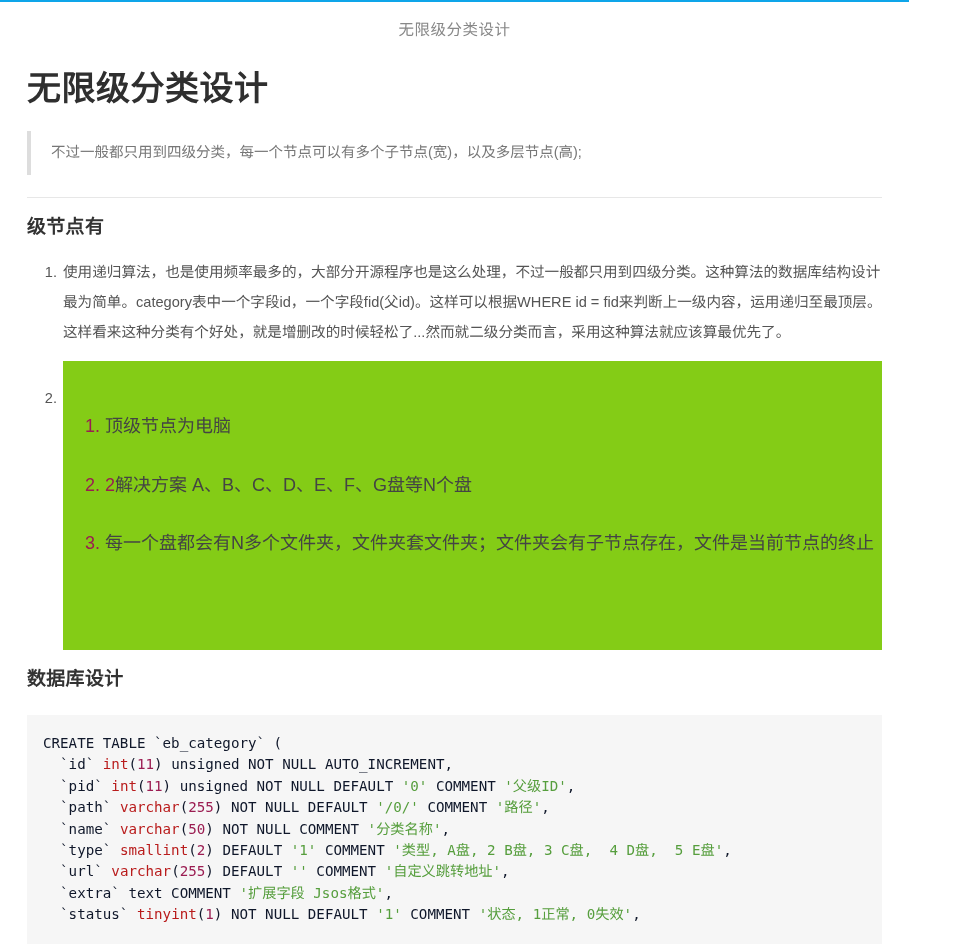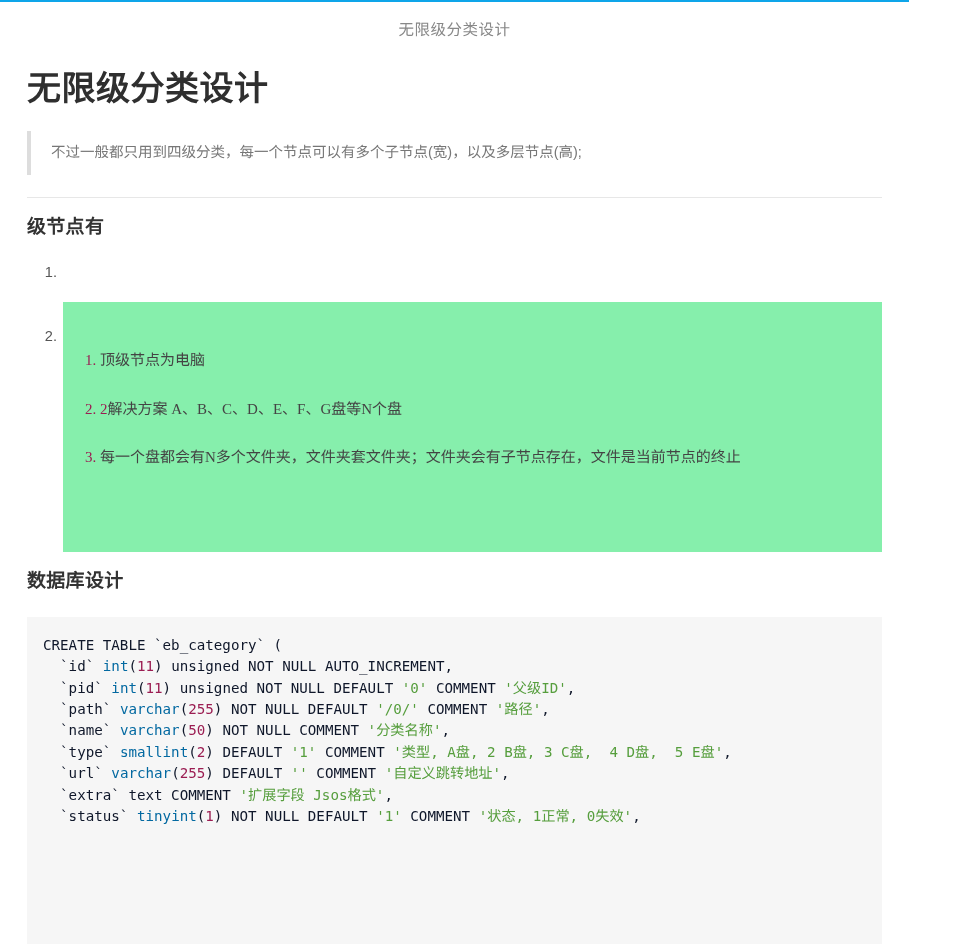--- a/index.html
+++ b/index.html
@@ -91,41 +91,41 @@
   }
   ol.main-list > li p {
     margin: 0;
   }
 
   
   .inner-code-wrap {
     margin: 14px 0 0 0;
   }
   .code-block {
-    background: #86efac;
+    background: #84cc16;
     padding: 16px 16px 20px 16px;
     box-sizing: border-box;
-    font-family: Liberation Serif, serif;
-    font-size: 15px;
+    font-family: Liberation Sans, sans-serif;
+    font-size: 18px;
     line-height: 1.62;
     color: #444444;
     overflow: hidden;
     white-space: pre;
   }
   .code-block.inner {
     padding: 22px 16px 34px 22px;
   }
   .code-line {
     white-space: pre;
   }
   .li-num {
     color: #9b1d52;
   }
   .tok-num  { color: #9b1d52; }
-  .tok-type { color: #0369a1; }
+  .tok-type { color: #b91c1c; }
   .tok-str  { color: #569e3d; }
   .tok-plain{ color: #0f172a; }
 
   
   .sql-wrap {
     margin: 22px 0 0 0;
     position: relative;
   }
   .sql-block {
     background: #f6f6f6;
@@ -152,20 +152,22 @@
     <h1 class="h1">无限级分类设计</h1>
 
     <div class="blockquote">不过一般都只用到四级分类，每一个节点可以有多个子节点(宽)，以及多层节点(高);</div>
 
     <hr class="hr">
 
     <h2 class="h2">级节点有</h2>
 
     <ol class="main-list">
       <li>
+        <p>使用递归算法，也是使用频率最多的，大部分开源程序也是这么处理，不过一般都只用到四级分类。这种算法的数据库结构设计最为简单。category表中一个字段id，一个字段fid(父id)。这样可以根据WHERE id = fid来判断上一级内容，运用递归至最顶层。</p>
+        <p>这样看来这种分类有个好处，就是增删改的时候轻松了...然而就二级分类而言，采用这种算法就应该算最优先了。</p>
       </li>
       <li>
         <div class="inner-code-wrap">
           <div class="code-block inner">
 <div class="code-line"><span class="li-num">1.</span> <span>顶级节点为电脑</span></div>
 <div class="code-line"><span class="li-num">2.</span> <span class="tok-num">2</span><span>解决方案 A、B、C、D、E、F、G盘等N个盘</span></div>
 <div class="code-line"><span class="li-num">3.</span> <span>每一个盘都会有N多个文件夹，文件夹套文件夹；文件夹会有子节点存在，文件是当前节点的终止</span></div>
           </div>
         </div>
       </li>

